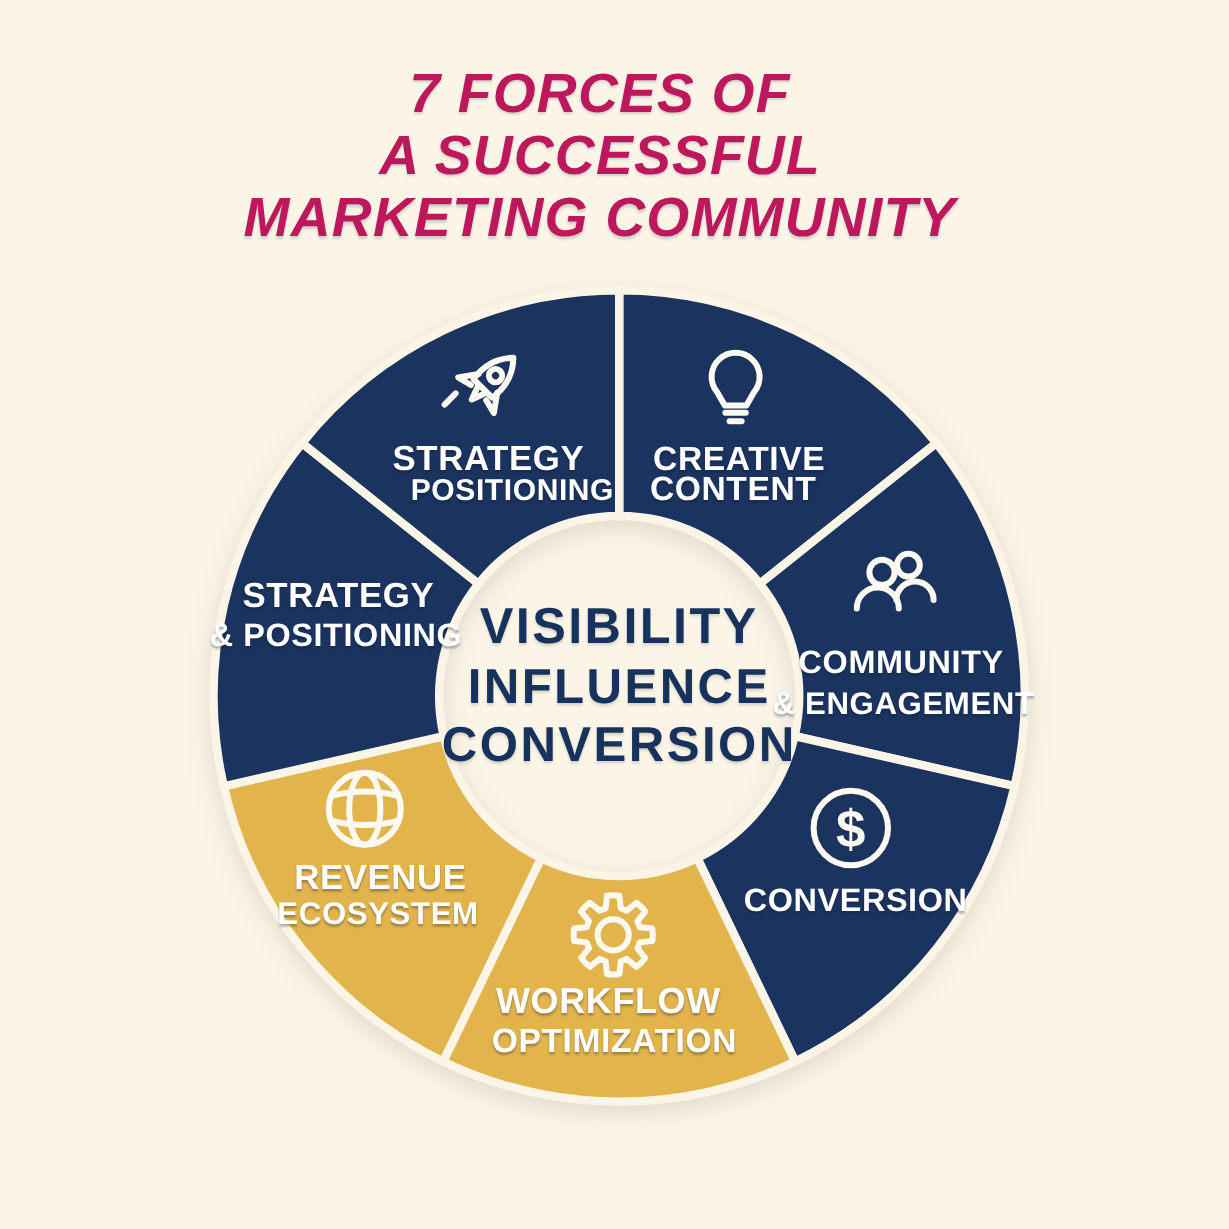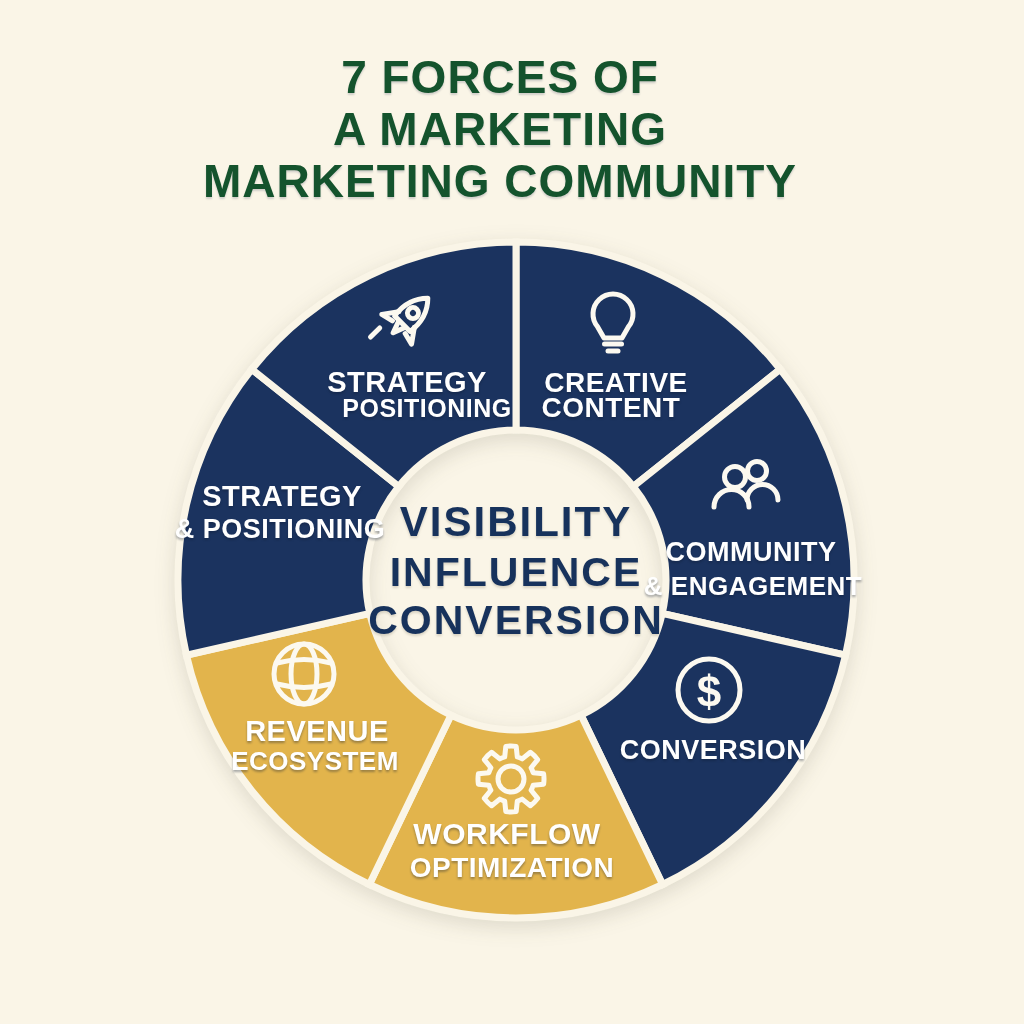--- a/index.html
+++ b/index.html
@@ -23,23 +23,23 @@
     font-weight:bold;letter-spacing:2px;
     filter:drop-shadow(0 2px 1px rgba(120,110,90,.25));
   }
   .wheel-group{filter:drop-shadow(0 6px 10px rgba(60,55,35,.14));}
 </style>
 </head>
 <body style="background: rgb(250, 245, 231);">
 
 <div class="stage">
 
-  <div class="title" style="color: #14532d;">
+  <div class="title" style="color: #be185d; font-style: italic;">
     <div>7 FORCES OF</div>
-    <div>A MARKETING</div>
+    <div>A SUCCESSFUL</div>
     <div>MARKETING COMMUNITY</div>
   </div>
 
   <svg id="wheel" width="1024" height="1024" viewBox="0 0 1024 1024">
     <g id="wheel-segments" class="wheel-group">
         <path d="M516 242 A338 338 0 0 1 780.2590410741941 369.2604469717481 L633.2747223702045 486.47652972119 A150 150 0 0 0 516 430 Z" fill="#1B335F" stroke="#FAF5E7" stroke-width="7" stroke-linejoin="miter"></path>
         <path d="M780.2590410741941 369.2604469717481 A338 338 0 0 1 845.5256343174564 655.2120756772343 L662.2391868272736 613.3781400934472 A150 150 0 0 0 633.2747223702045 486.47652972119 Z" fill="#1B335F" stroke="#FAF5E7" stroke-width="7" stroke-linejoin="miter"></path>
         <path d="M845.5256343174564 655.2120756772343 A338 338 0 0 1 662.6527038217346 884.5274773510178 L581.0825608676337 715.1453301853629 A150 150 0 0 0 662.2391868272736 613.3781400934472 Z" fill="#1B335F" stroke="#FAF5E7" stroke-width="7" stroke-linejoin="miter"></path>
         <path d="M662.6527038217346 884.5274773510178 A338 338 0 0 1 369.34729617826525 884.5274773510175 L450.9174391323662 715.1453301853628 A150 150 0 0 0 581.0825608676337 715.1453301853629 Z" fill="#E2B44C" stroke="#FAF5E7" stroke-width="7" stroke-linejoin="miter"></path>
         <path d="M369.34729617826525 884.5274773510175 A338 338 0 0 1 186.47436568254363 655.2120756772343 L369.76081317272644 613.3781400934472 A150 150 0 0 0 450.9174391323662 715.1453301853628 Z" fill="#E2B44C" stroke="#FAF5E7" stroke-width="7" stroke-linejoin="miter"></path>

